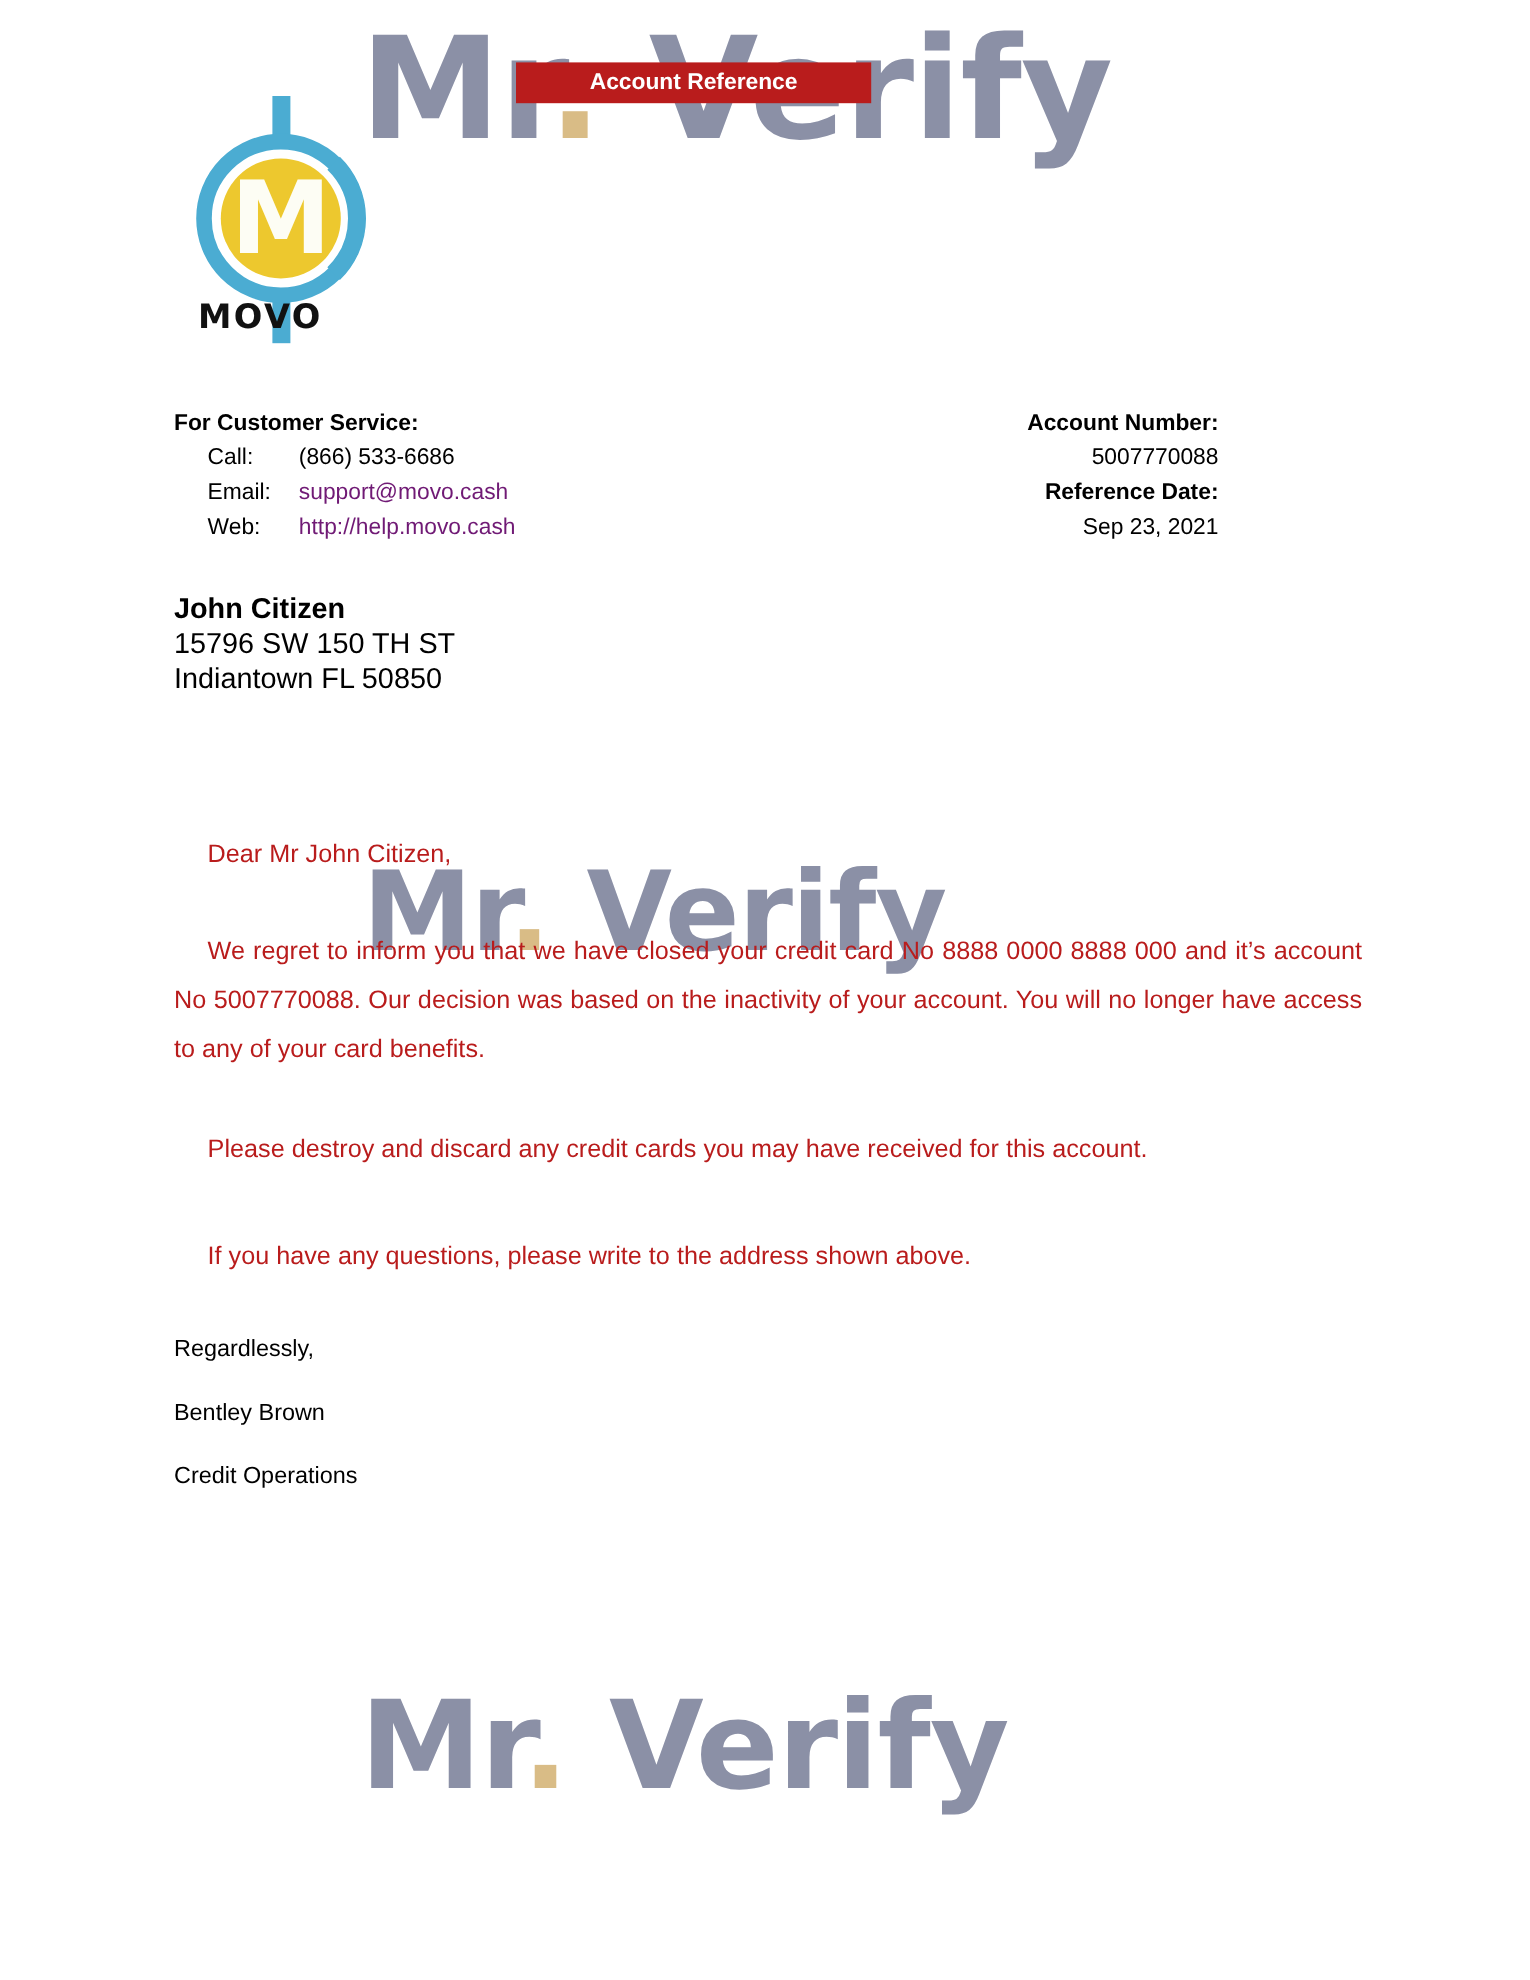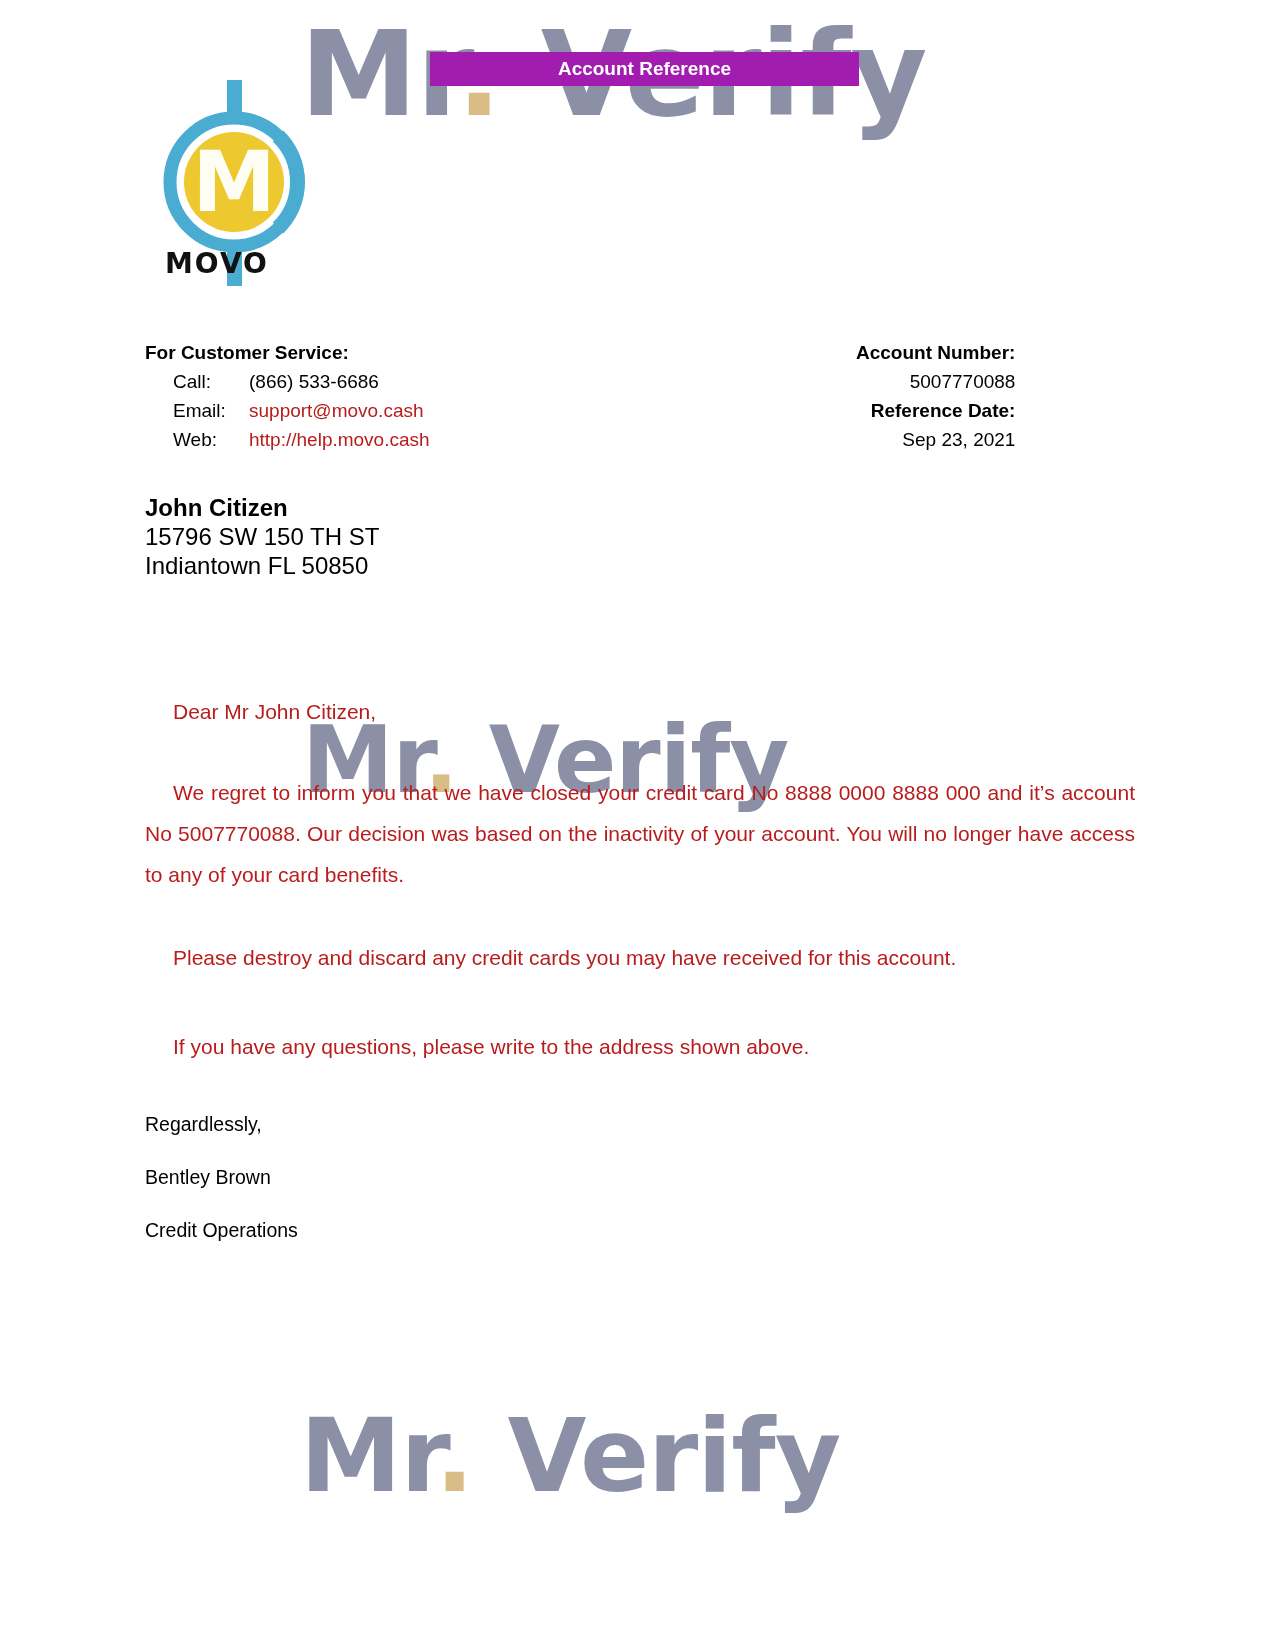--- a/index.html
+++ b/index.html
@@ -50,23 +50,23 @@
     top: 1405px;
     font-size: 102px;
     line-height: 1;
   }
 
   
   .banner {
     position: absolute;
     left: 430px;
     top: 52px;
-    width: 429px;
+    width: 296px;
     height: 34px;
-    background: #a21caf;
+    background: #b91c1c;
     z-index: 5;
   }
   .banner-title {
     position: absolute;
     left: 0;
     right: 0;
     top: 6px;
     text-align: center;
     color: #ffffff;
     font-size: 19px;
@@ -101,21 +101,21 @@
   .cs-block {
     position: absolute;
     left: 145px;
     top: 338px;
     font-size: 19px;
     line-height: 29px;
   }
   .cs-block .hdr { font-weight: bold; }
   .cs-row { display: flex; }
   .cs-label { width: 76px; margin-left: 28px; }
-  .cs-value.link { color: #b91c1c; }
+  .cs-value.link { color: #701a75; }
 
   .acct-block {
     position: absolute;
     left: 856px;
     top: 338px;
     font-size: 19px;
     line-height: 29px;
     text-align: right;
   }
   .acct-block .hdr { font-weight: bold; }

